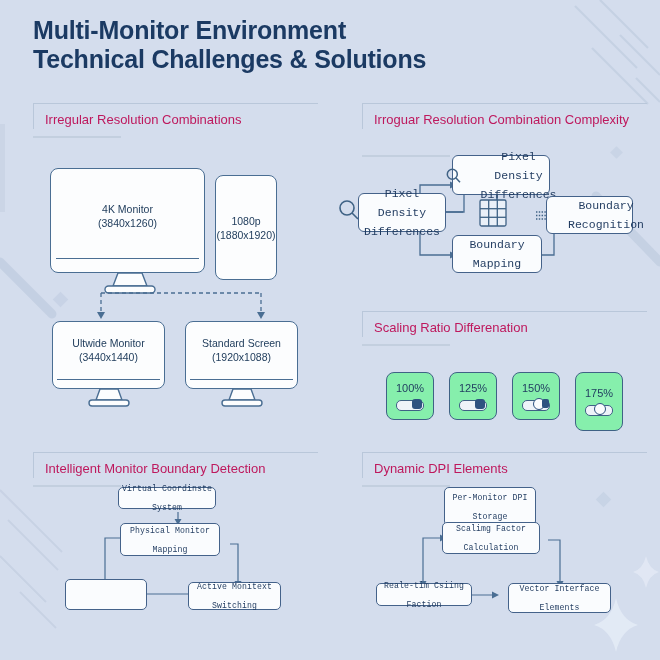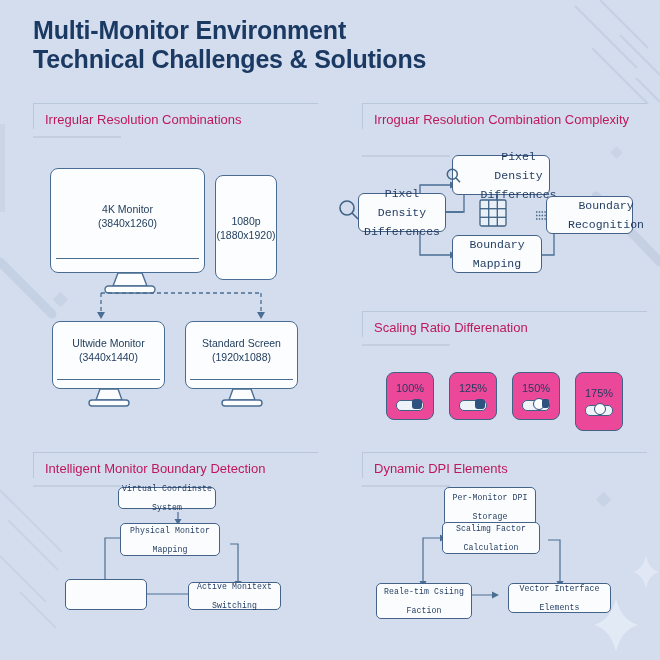--- a/index.html
+++ b/index.html
@@ -49,21 +49,21 @@
   .flow{
     position:absolute;background:#fafcfe;border:1.3px solid #44628a;
     border-radius:6px;box-sizing:border-box;
     display:flex;align-items:center;justify-content:center;gap:20px;
     font-size:11.5px;color:#1f3a5f;text-align:center;line-height:19px;font-family:Liberation Mono, monospace;
   }
   .flow.sm{font-size:8.2px;border-radius:5px;border-width:1.1px;
     letter-spacing:.1px;}
 
   .chip{
-    position:absolute;background:#ec4899;border:1.4px solid #3f6285;
+    position:absolute;background:#86efac;border:1.4px solid #3f6285;
     border-radius:8px;box-sizing:border-box;
     display:flex;flex-direction:column;align-items:center;
     justify-content:center;gap:6px;
   }
   .chip .pct{font-size:11px;color:#1f3a5f;font-weight:500;}
   .tgl{width:26px;height:9px;border-radius:5px;border:1.2px solid #3f6285;
     background:#eef3f9;position:relative;}
   .tgl i{position:absolute;top:-1.5px;border-radius:50%;display:block;}
   svg{display:block;overflow:visible;}
   .ico{flex:0 0 auto;}
@@ -306,20 +306,20 @@
     <path d="M160 88 l-3.5 -7 l7 0 z" fill="#4a6e93"></path>
     <path d="M99 95 l-7 -3.5 l0 7 z" fill="#4a6e93"></path>
   </svg>
 
   <div class="flow sm" style="left:444px;top:487px;width:92px;height:39px;">
     <span>Per-Monitor DPI Storage</span>
   </div>
   <div class="flow sm" style="left:442px;top:522px;width:98px;height:32px;">
     <span>Scalimg Factor Calculation</span>
   </div>
-  <div class="flow sm" style="left:376px;top:583px;width:96px;height:36px;text-align:center;">
+  <div class="flow sm" style="left:376px;top:583px;width:96px;height:23px;text-align:center;">
     <span>Reale-tim Csiing Faction</span>
   </div>
   <div class="flow sm" style="left:508px;top:583px;width:103px;height:30px;">
     <span>Vector Interface Elements</span>
   </div>
 
 </div>
 
 </body></html>

